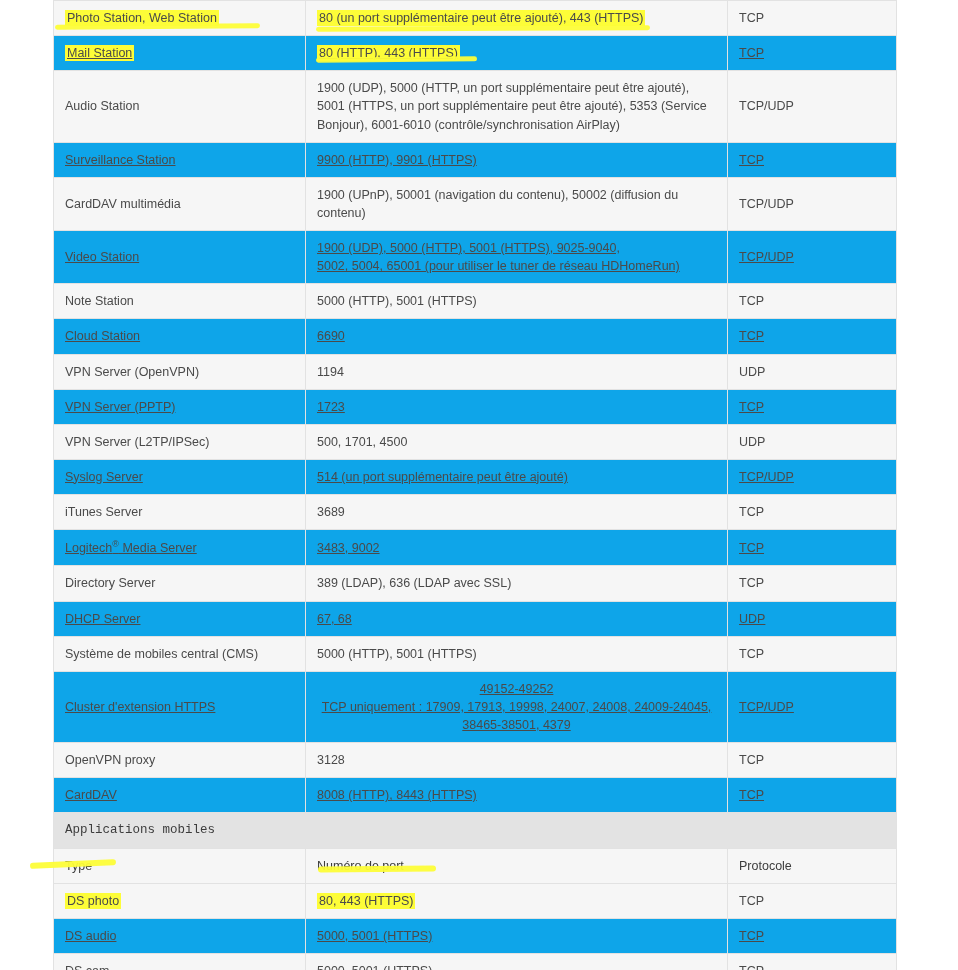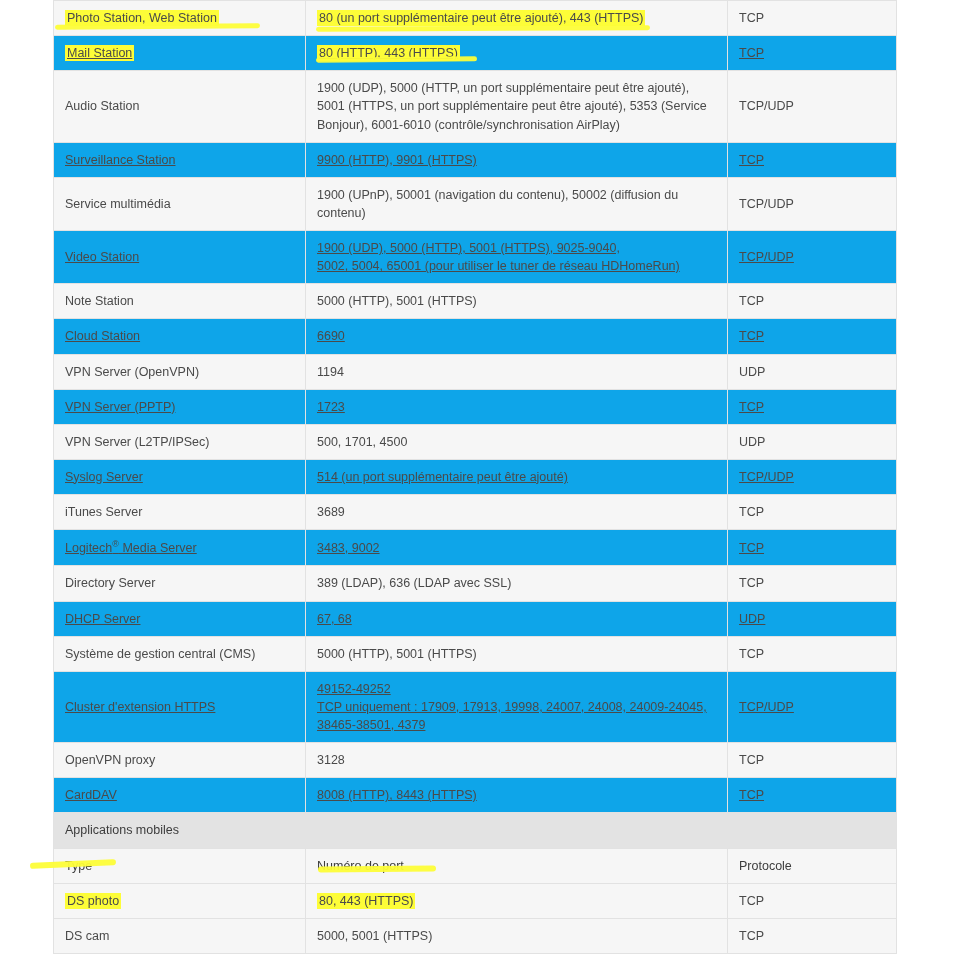--- a/index.html
+++ b/index.html
@@ -45,20 +45,21 @@
   td.col-name { color: #4a4a4a; }
   td.col-port { color: #4a4a4a; }
   td.col-proto { color: #4a4a4a; }
 
   .section-row td {
     background: #e3e3e3 !important;
     color: #3c3c3c;
     font-weight: normal;
     padding-top: 10px;
     padding-bottom: 10px;
+    font-family: Liberation Mono, monospace;
   }
   .header-row td {
     background: #f6f6f6 !important;
     text-align: center;
     color: #3c3c3c;
     font-weight: bold;
     padding-top: 9px;
     padding-bottom: 9px;
   }
   .hl {
@@ -109,21 +110,21 @@
         <td class="col-name">Audio Station</td>
         <td class="col-port">1900 (UDP), 5000 (HTTP, un port supplémentaire peut être ajouté), 5001 (HTTPS, un port supplémentaire peut être ajouté), 5353 (Service Bonjour), 6001-6010 (contrôle/synchronisation AirPlay)</td>
         <td class="col-proto">TCP/UDP</td>
       </tr>
       <tr class="norm">
         <td class="col-name">Surveillance Station</td>
         <td class="col-port">9900 (HTTP), 9901 (HTTPS)</td>
         <td class="col-proto">TCP</td>
       </tr>
       <tr class="alt">
-        <td class="col-name">Service multimédia</td>
+        <td class="col-name">CardDAV multimédia</td>
         <td class="col-port">1900 (UPnP), 50001 (navigation du contenu), 50002 (diffusion du contenu)</td>
         <td class="col-proto">TCP/UDP</td>
       </tr>
       <tr class="norm">
         <td class="col-name">Video Station</td>
         <td class="col-port" style="white-space:pre-line;">1900 (UDP), 5000 (HTTP), 5001 (HTTPS), 9025-9040,
 5002, 5004, 65001 (pour utiliser le tuner de réseau HDHomeRun)</td>
         <td class="col-proto">TCP/UDP</td>
       </tr>
       <tr class="alt">
@@ -170,27 +171,27 @@
         <td class="col-name">Directory Server</td>
         <td class="col-port">389 (LDAP), 636 (LDAP avec SSL)</td>
         <td class="col-proto">TCP</td>
       </tr>
       <tr class="norm">
         <td class="col-name">DHCP Server</td>
         <td class="col-port">67, 68</td>
         <td class="col-proto">UDP</td>
       </tr>
       <tr class="alt">
-        <td class="col-name">Système de gestion central (CMS)</td>
+        <td class="col-name">Système de mobiles central (CMS)</td>
         <td class="col-port">5000 (HTTP), 5001 (HTTPS)</td>
         <td class="col-proto">TCP</td>
       </tr>
       <tr class="norm">
         <td class="col-name">Cluster d'extension HTTPS</td>
-        <td class="col-port" style="white-space:pre-line;">49152-49252
+        <td class="col-port" style="white-space:pre-line;text-align:center;">49152-49252
 TCP uniquement : 17909, 17913, 19998, 24007, 24008, 24009-24045, 38465-38501, 4379</td>
         <td class="col-proto">TCP/UDP</td>
       </tr>
       <tr class="alt">
         <td class="col-name">OpenVPN proxy</td>
         <td class="col-port">3128</td>
         <td class="col-proto">TCP</td>
       </tr>
       <tr class="norm">
         <td class="col-name">CardDAV</td>
@@ -204,20 +205,25 @@
 
       <tr class="header-row">
         <td>Type</td>
         <td>Numéro de port</td>
         <td>Protocole</td>
       </tr>
 
       <tr class="alt">
         <td class="col-name"><span class="hl">DS photo</span></td>
         <td class="col-port"><span class="hl">80, 443 (HTTPS)</span></td>
+        <td class="col-proto">TCP</td>
+      </tr>
+      <tr class="norm">
+        <td class="col-name">DS audio</td>
+        <td class="col-port">5000, 5001 (HTTPS)</td>
         <td class="col-proto">TCP</td>
       </tr>
       <tr class="alt">
         <td class="col-name">DS cam</td>
         <td class="col-port">5000, 5001 (HTTPS)</td>
         <td class="col-proto">TCP</td>
       </tr>
 
     </tbody>
   </table>

